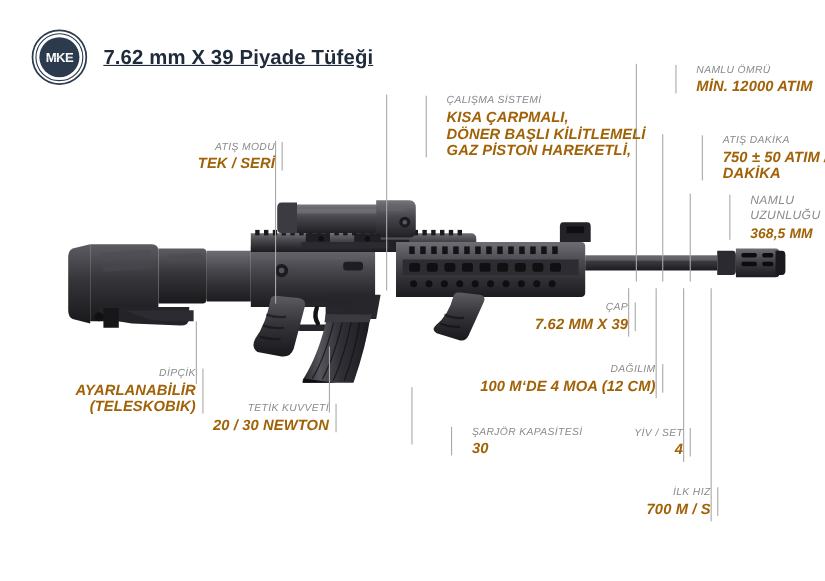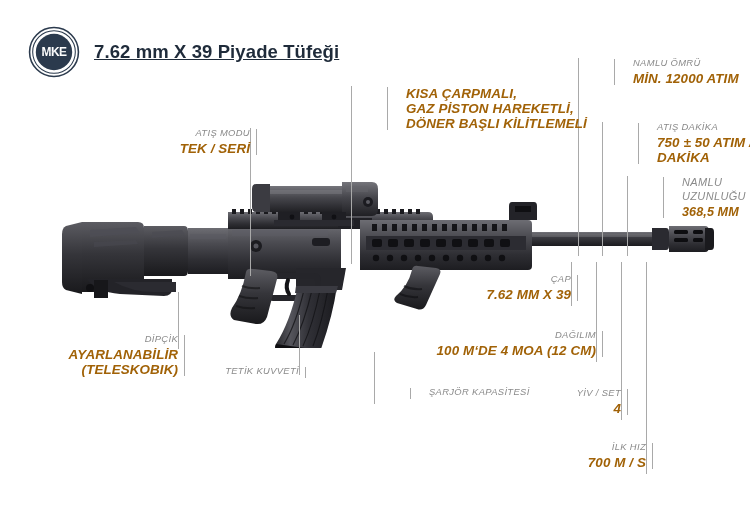--- a/index.html
+++ b/index.html
@@ -339,23 +339,24 @@
   <div class="lead" style="left:178px; top:292px; height:57px;"></div>
   <div class="lead" style="left:299px; top:315px; height:60px;"></div>
   <div class="lead" style="left:374px; top:352px; height:52px;"></div>
 
   <div class="callout right-rule" style="left:150px; top:128px; width:100px;">
     <div class="cap">ATIŞ MODU</div>
     <div class="val">TEK / SERİ</div>
   </div>
 
   <div class="callout left-rule" style="left:351px; top:86px; width:190px;">
+    <div class="cap">ÇALIŞMA SİSTEMİ</div>
     <div class="val">KISA ÇARPMALI,</div>
+    <div class="val">DÖNER BAŞLI KİLİTLEMELİ</div>
     <div class="val">GAZ PİSTON HAREKETLİ,</div>
-    <div class="val">DÖNER BAŞLI KİLİTLEMELİ</div>
   </div>
 
   <div class="callout left-rule" style="left:578px; top:58px; width:165px;">
     <div class="cap">NAMLU ÖMRÜ</div>
     <div class="val">MİN. 12000 ATIM</div>
   </div>
 
   <div class="callout left-rule" style="left:602px; top:122px; width:140px;">
     <div class="cap">ATIŞ DAKİKA</div>
     <div class="val">750 ± 50 ATIM /</div>
@@ -389,19 +390,21 @@
   </div>
 
   <div class="callout right-rule" style="left:58px; top:334px; width:120px;">
     <div class="cap">DİPÇİK</div>
     <div class="val">AYARLANABİLİR</div>
     <div class="val">(TELESKOBIK)</div>
   </div>
 
   <div class="callout right-rule" style="left:159px; top:366px; width:140px;">
     <div class="cap">TETİK KUVVETİ</div>
+    <div class="val">20 / 30 NEWTON</div>
   </div>
 
   <div class="callout left-rule" style="left:374px; top:387px; width:130px;">
     <div class="cap">ŞARJÖR KAPASİTESİ</div>
+    <div class="val">30</div>
   </div>
 
 </div>
 
 </body></html>

